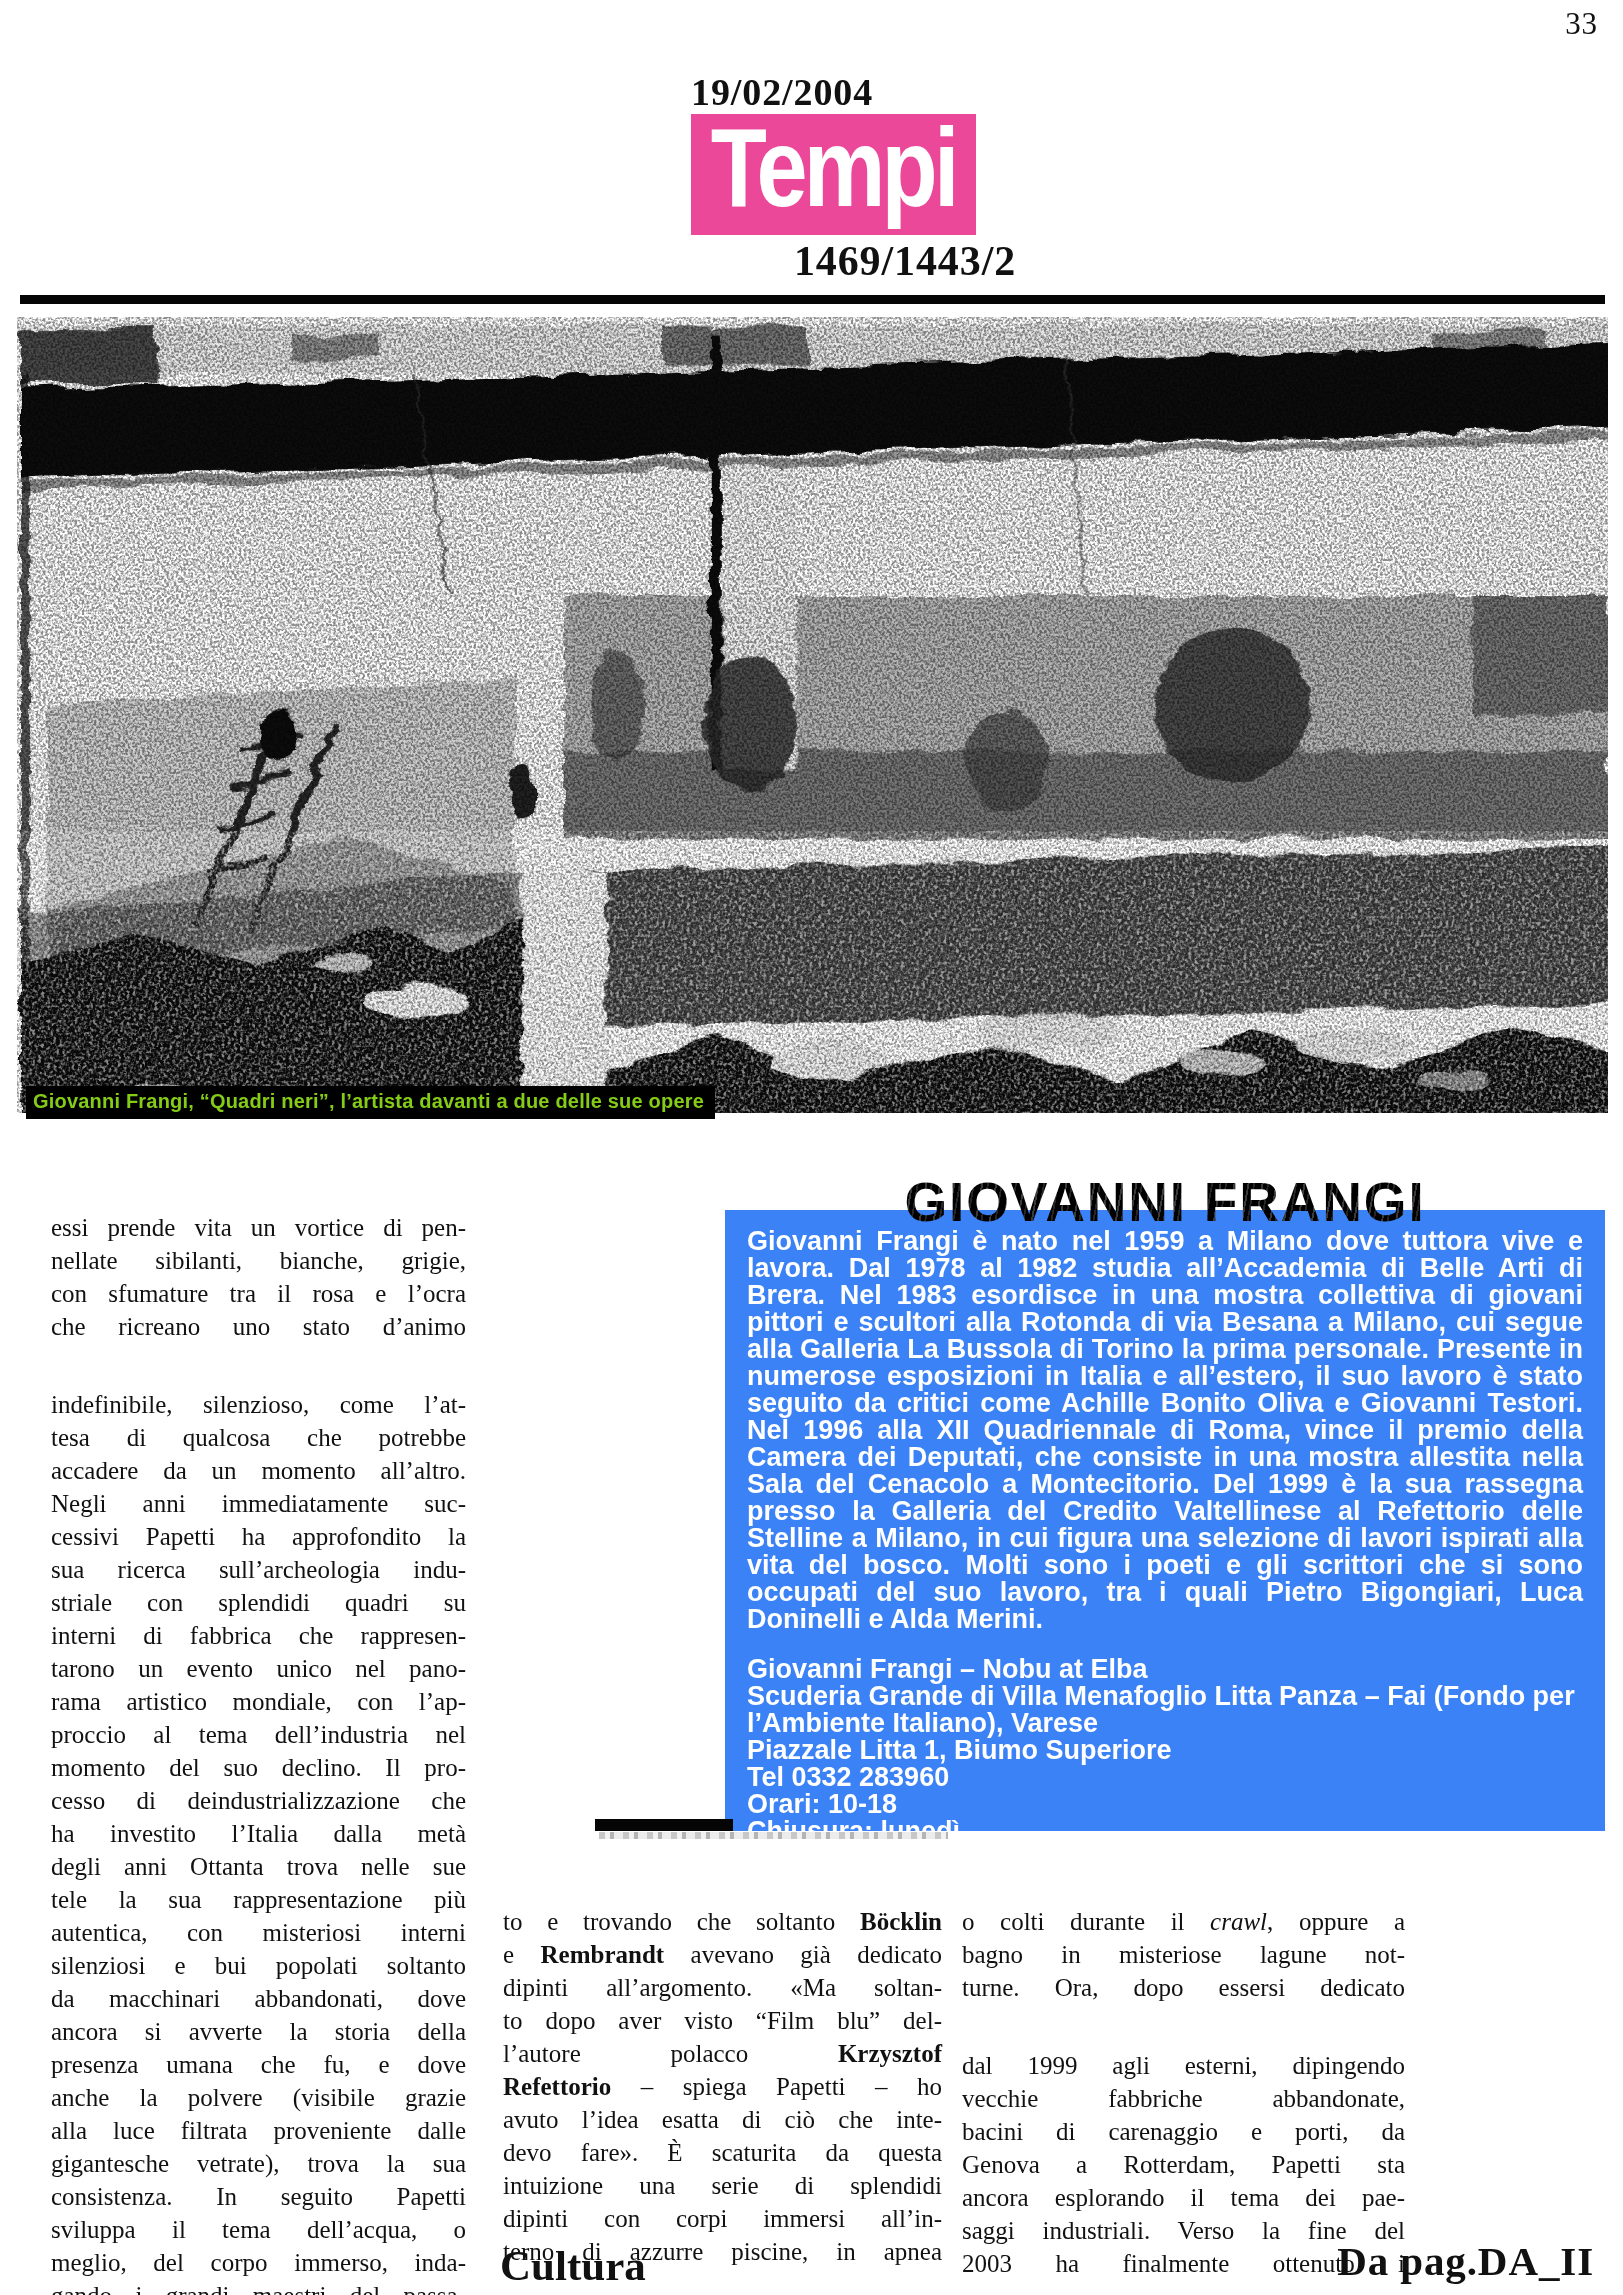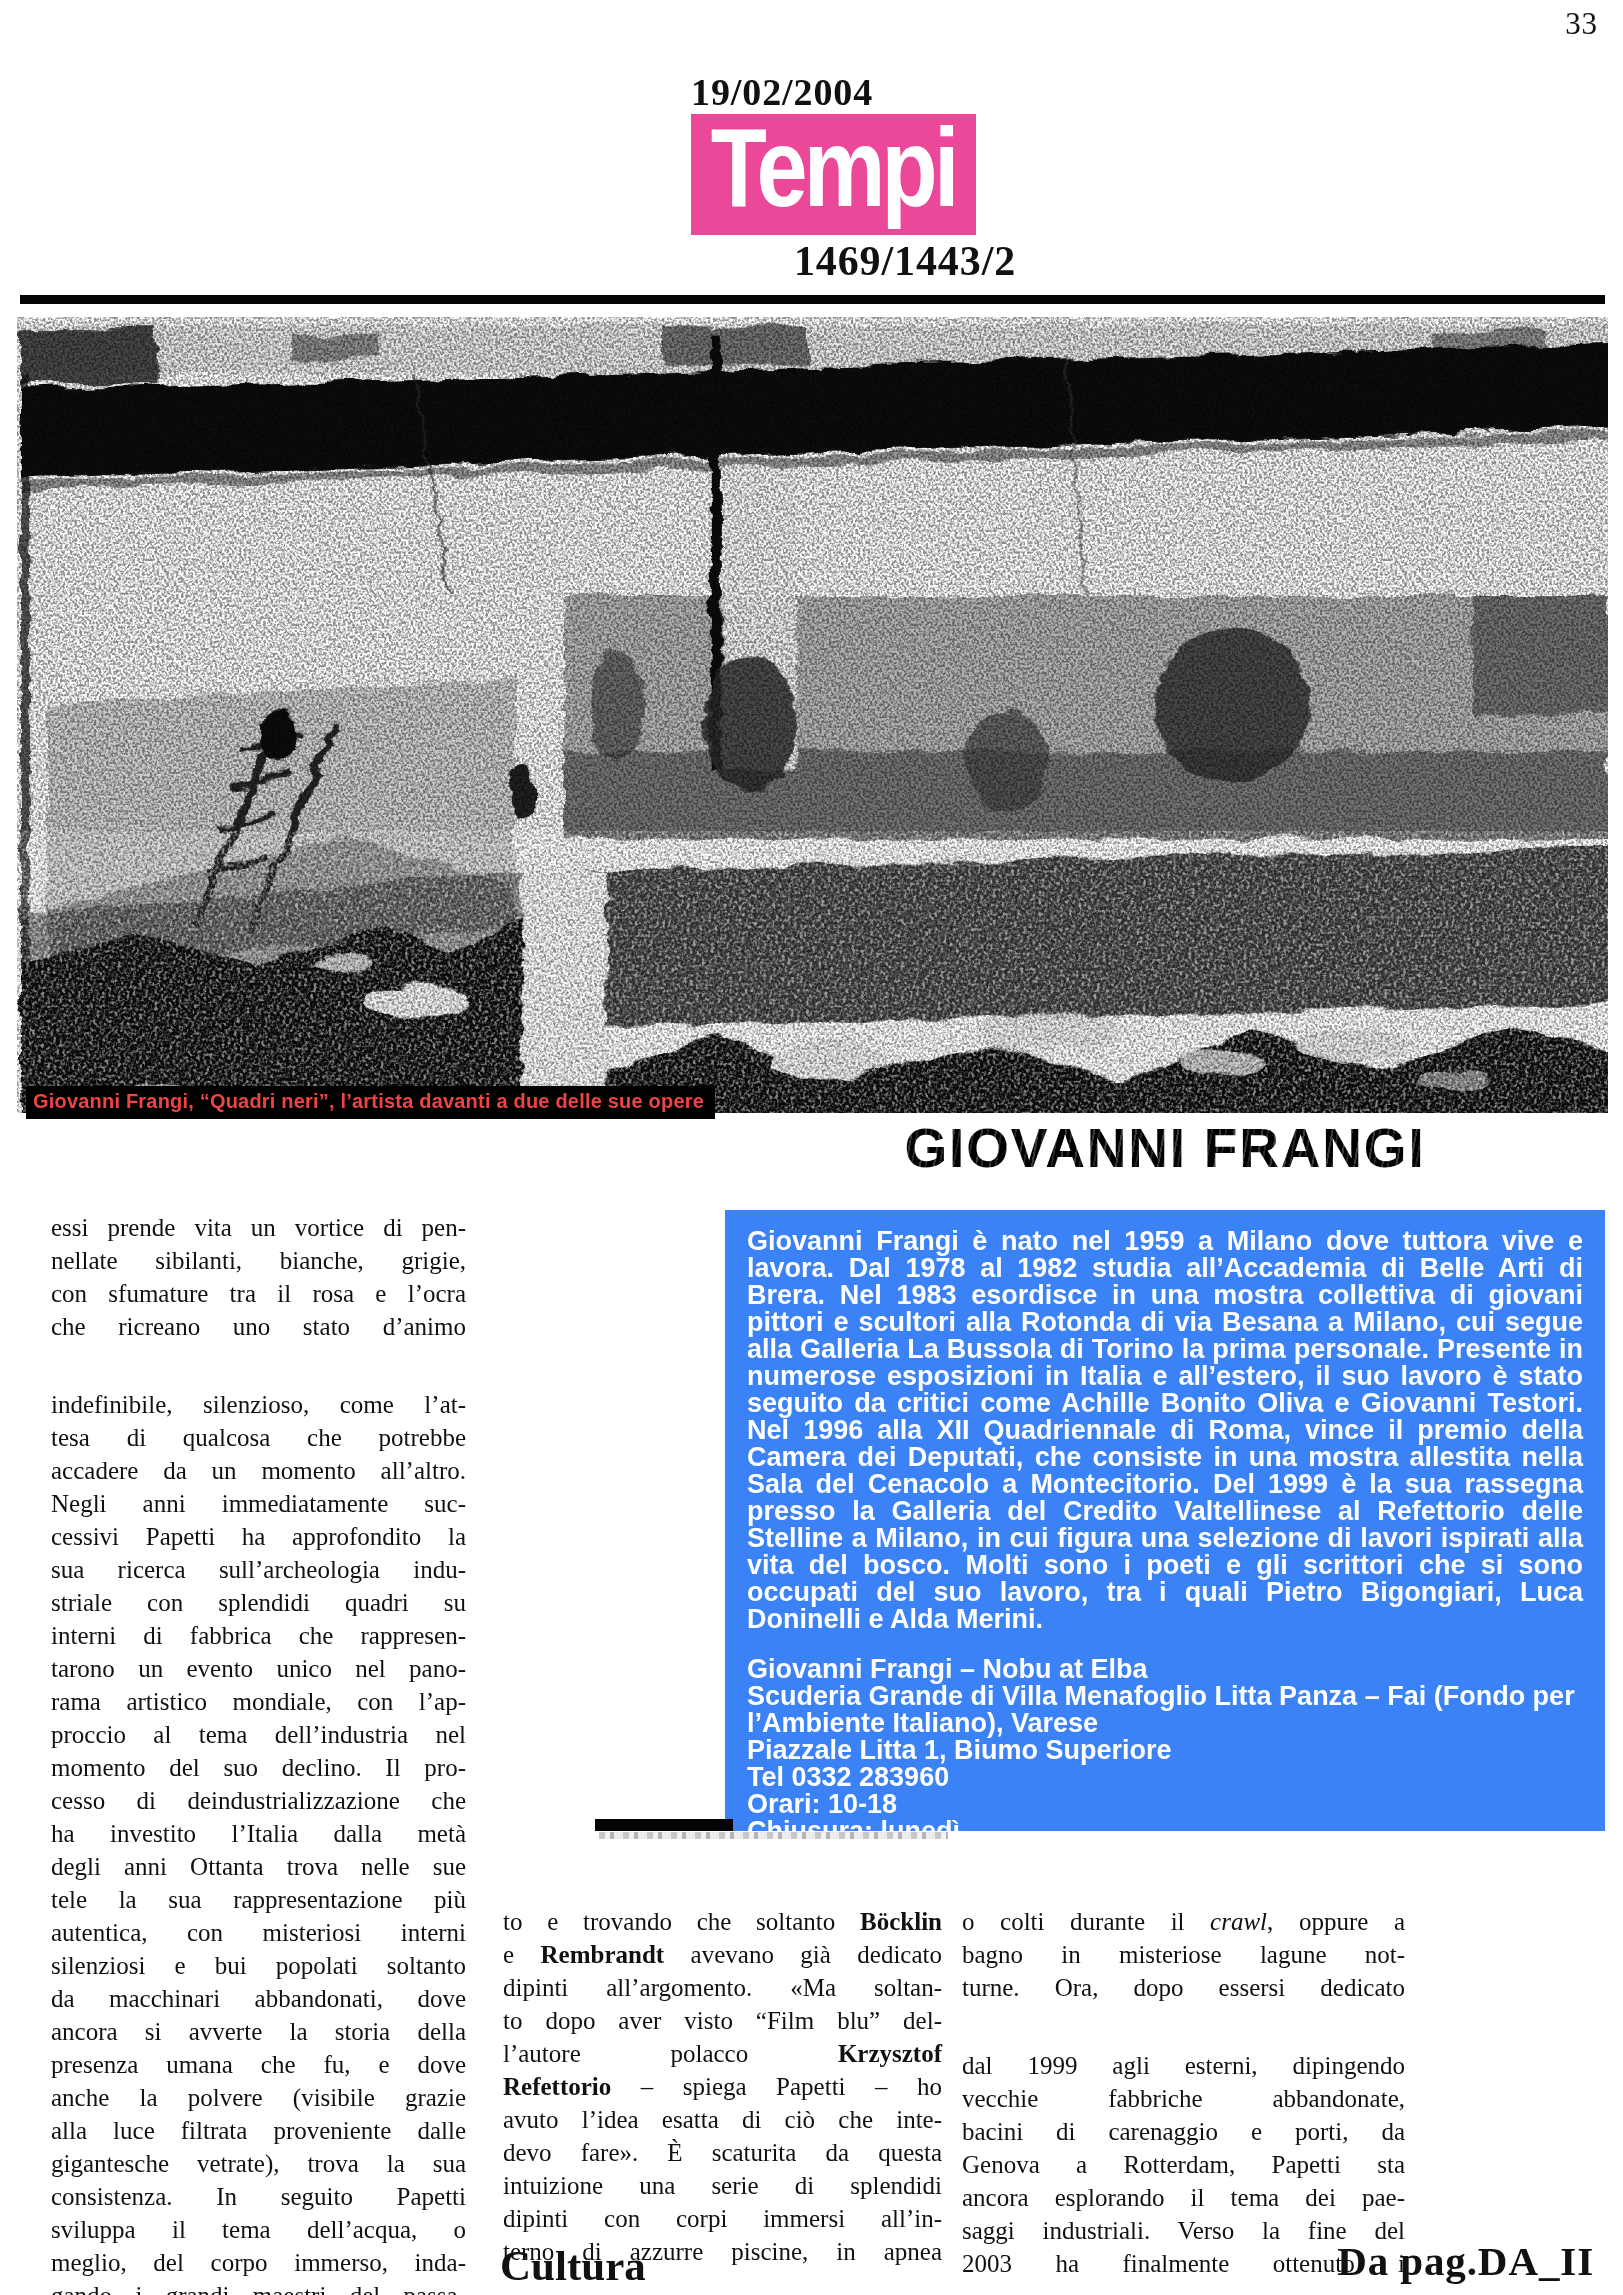--- a/index.html
+++ b/index.html
@@ -14,33 +14,33 @@
             overflow:hidden;display:flex;align-items:flex-start;justify-content:center;}
   .logo-text{font-family:"Liberation Sans",sans-serif;font-weight:bold;font-size:112px;
              line-height:108px;color:#fff;display:inline-block;transform:scaleX(0.82);
              letter-spacing:-4.6px;}
   .masthead-code{position:absolute;top:237px;left:735px;width:340px;text-align:center;
                  font-size:42px;font-weight:bold;letter-spacing:0.9px;}
   .rule{position:absolute;top:295px;left:20px;width:1585px;height:9.2px;background:#050505;}
 
   .photo{position:absolute;top:317px;left:16.5px;width:1591px;height:796px;margin:0;padding:0;}
   .photo svg{position:absolute;inset:0;width:100%;height:100%;}
-  .caption{position:absolute;left:9.2px;bottom:-5.5px;background:#000;color:#ef4444;
+  .caption{position:absolute;left:9.2px;bottom:-5.5px;background:#000;color:#84cc16;
            font-family:"Liberation Sans",sans-serif;font-weight:bold;font-size:20px;
            padding:3.7px 11px 5.5px 7.3px;white-space:nowrap;letter-spacing:0.2px;}
 
   .col{position:absolute;font-size:25px;line-height:33px;
        white-space:pre-line;text-align:justify;text-align-last:justify;-moz-text-align-last:justify;}
   .col p{margin:0;}
   .col p + p{margin-top:12px;}
   .col-left{top:1178px;left:51px;width:415px;}
   .col-mid{top:1872px;left:503px;width:439px;}
   .col-right{top:1872px;left:962px;width:443px;}
 
-  .infobox-title{position:absolute;top:1116px;left:725px;width:880px;text-align:center;
+  .infobox-title{position:absolute;top:1170px;left:725px;width:880px;text-align:center;
                  font-family:"Liberation Sans",sans-serif;font-weight:bold;font-size:55px;
                  letter-spacing:1.8px;color:#0a0a0a;z-index:2;
                  text-shadow:0.9px 0 0 #000;}
   @supports ((-webkit-background-clip:text) or (background-clip:text)){
     .infobox-title{background-image:repeating-linear-gradient(100deg,#000 0 6.4px,#3a3a3a 6.4px 8.3px,#000 8.3px 12px,#262626 12px 13.8px);
                    -webkit-background-clip:text;background-clip:text;color:transparent;text-shadow:none;}
   }
   .infobox{position:absolute;top:1210px;left:725px;width:880px;height:621px;background:#3b82f6;
            box-sizing:border-box;padding:18.4px 22px;color:#fff;overflow:hidden;
            font-family:"Liberation Sans",sans-serif;font-weight:bold;font-size:27px;line-height:27px;}

